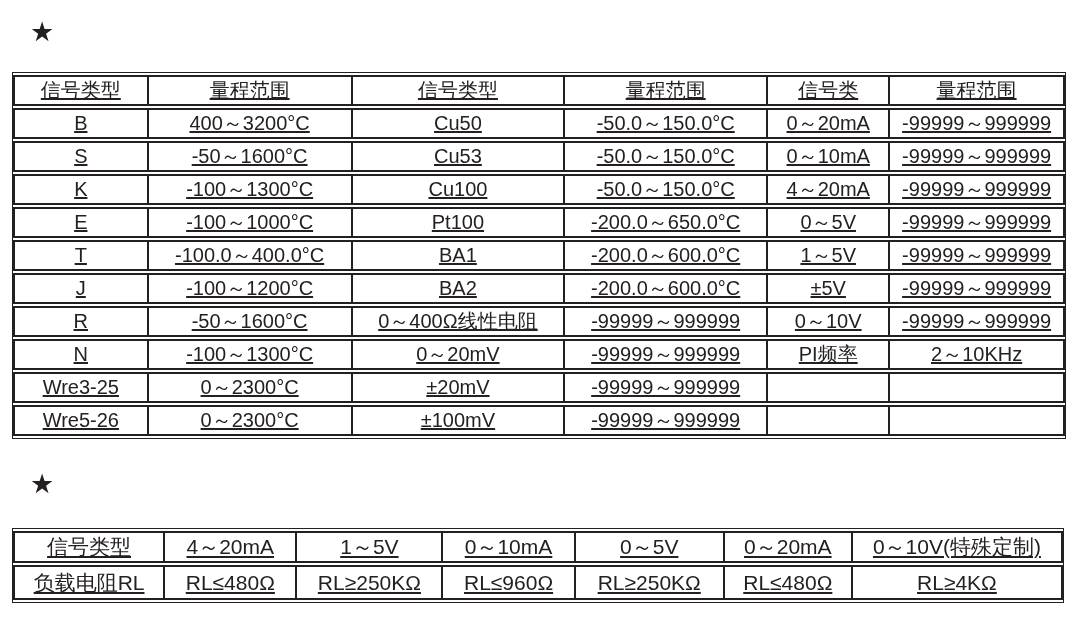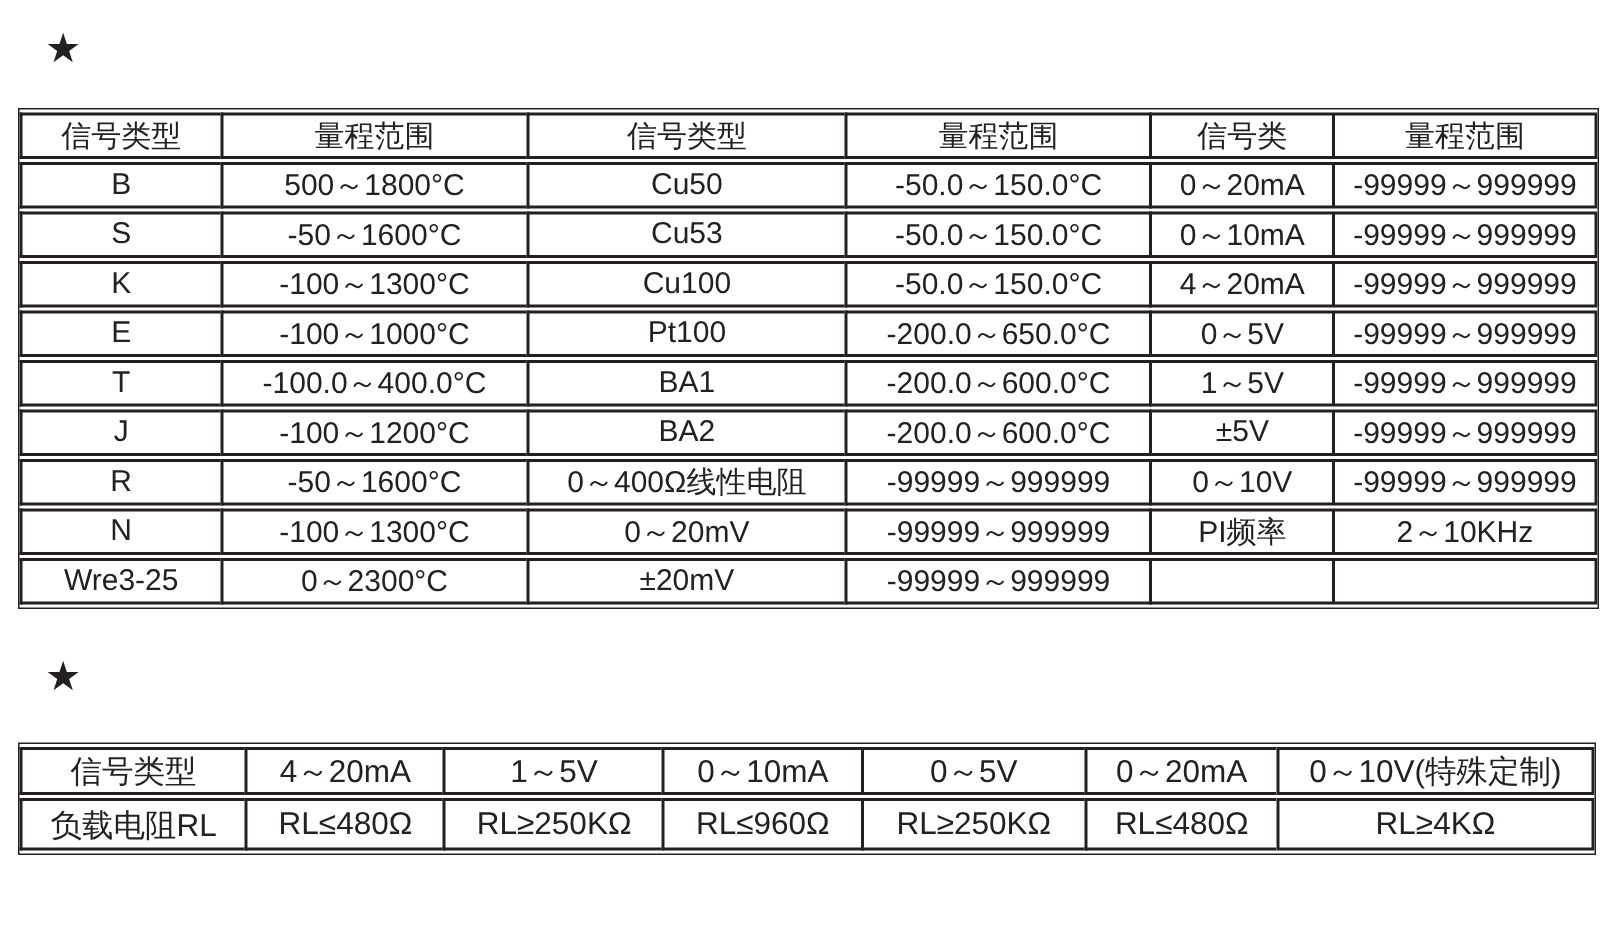--- a/index.html
+++ b/index.html
@@ -17,21 +17,21 @@
     margin-left: 30px; font-size: 28px; font-weight: bold;
     line-height: 38px; color: var(--ink); white-space: nowrap;
   }
   #title-input  { padding-top: 13px; }
   #title-output { margin-top: 26px; }
   .star { font-size: 27px; line-height: 38px; }
 
   table.sig-table {
     border-collapse: separate; border-spacing: 0 2px;
     border: 1px solid var(--ink); background: var(--bg);
-    table-layout: fixed; empty-cells: show;
+    table-layout: fixed; empty-cells: show; text-decoration: underline;
   }
   .sig-table th, .sig-table td {
     border: 2px solid var(--ink); border-right: 0;
     font-weight: normal; text-align: center; vertical-align: middle;
     padding: 0 2px; white-space: nowrap; overflow: hidden;
     color: var(--ink); background: var(--bg);
   }
   .sig-table th:last-child, .sig-table td:last-child { border-right: 2px solid var(--ink); }
 
   #input-table { width: 1054px; margin: 21px 0 0 12px; }
@@ -80,21 +80,21 @@
           <th>量程范围</th>
           <th>信号类型</th>
           <th>量程范围</th>
           <th>信号类</th>
           <th>量程范围</th>
         </tr>
     </thead>
     <tbody id="input-body">
         <tr>
           <td>B</td>
-          <td>500～1800°C</td>
+          <td>400～3200°C</td>
           <td>Cu50</td>
           <td>-50.0～150.0°C</td>
           <td>0～20mA</td>
           <td>-99999～999999</td>
         </tr>
         <tr>
           <td>S</td>
           <td>-50～1600°C</td>
           <td>Cu53</td>
           <td>-50.0～150.0°C</td>
@@ -146,20 +146,28 @@
           <td>-100～1300°C</td>
           <td>0～20mV</td>
           <td>-99999～999999</td>
           <td>PI频率</td>
           <td>2～10KHz</td>
         </tr>
         <tr>
           <td>Wre3-25</td>
           <td>0～2300°C</td>
           <td>±20mV</td>
+          <td>-99999～999999</td>
+          <td></td>
+          <td></td>
+        </tr>
+        <tr>
+          <td>Wre5-26</td>
+          <td>0～2300°C</td>
+          <td>±100mV</td>
           <td>-99999～999999</td>
           <td></td>
           <td></td>
         </tr>
       </tbody>
   </table>
 
   <div class="section-title" id="title-output">
     <span class="star">★</span>
   </div>

